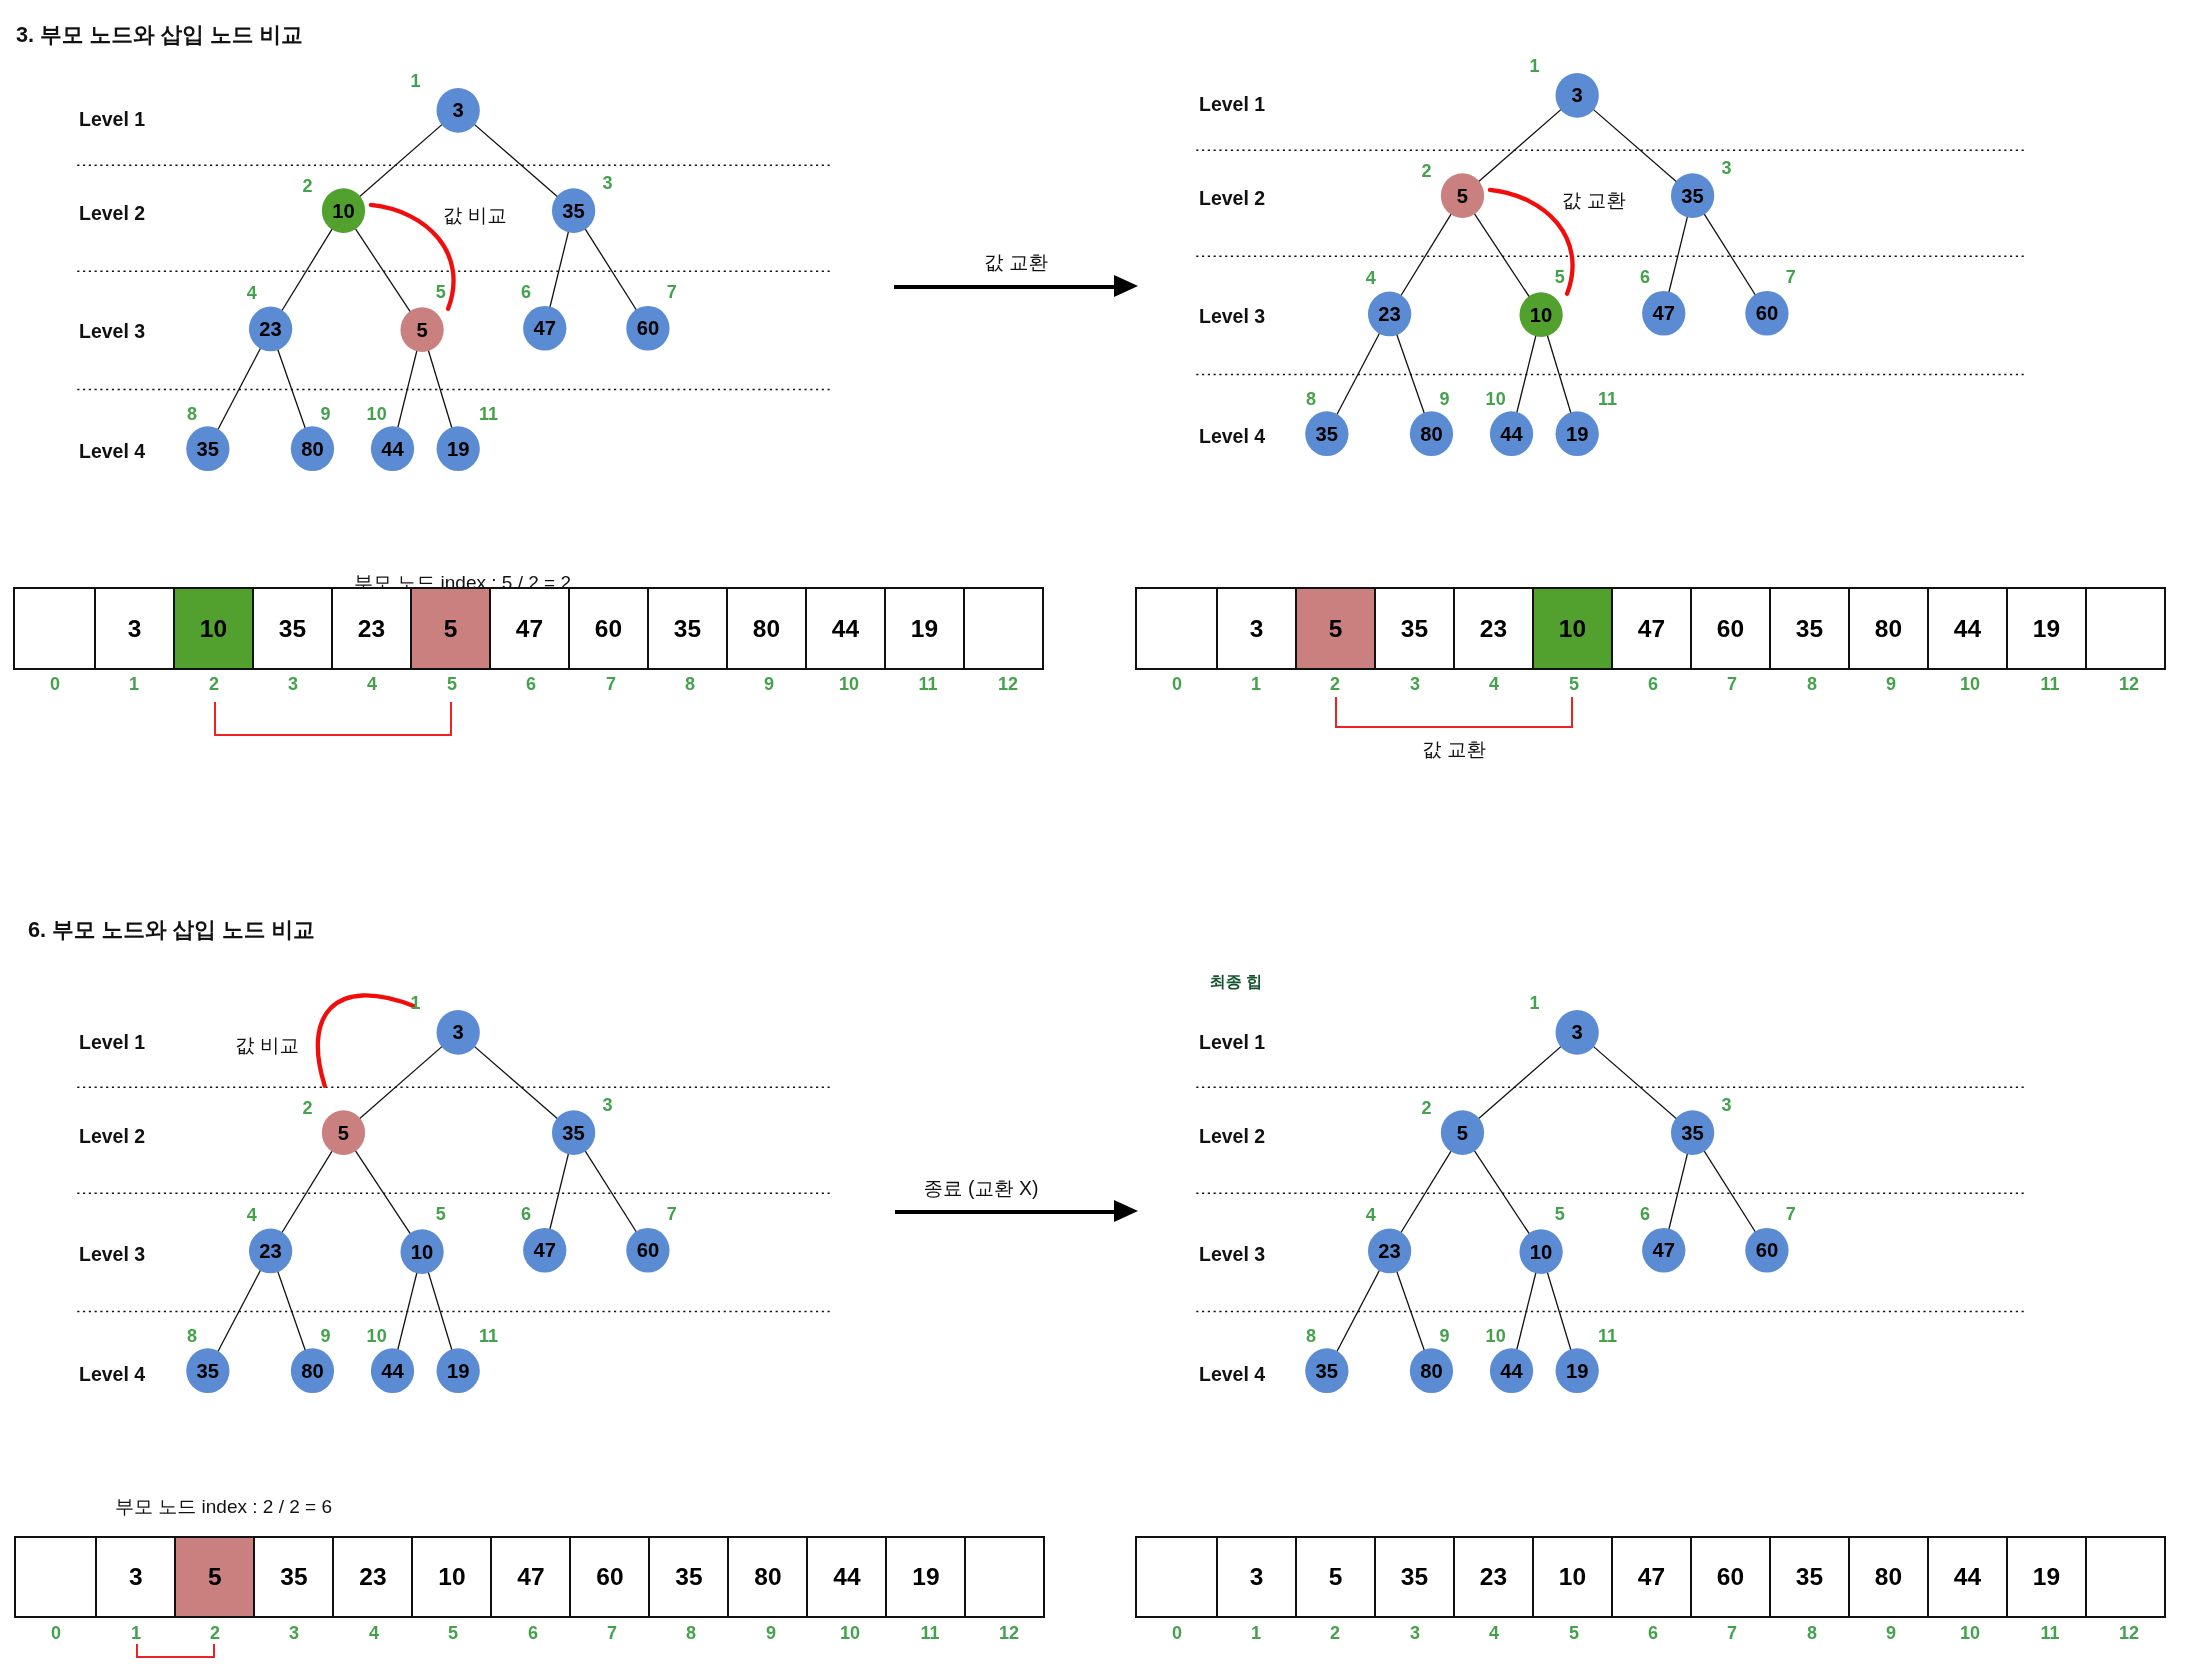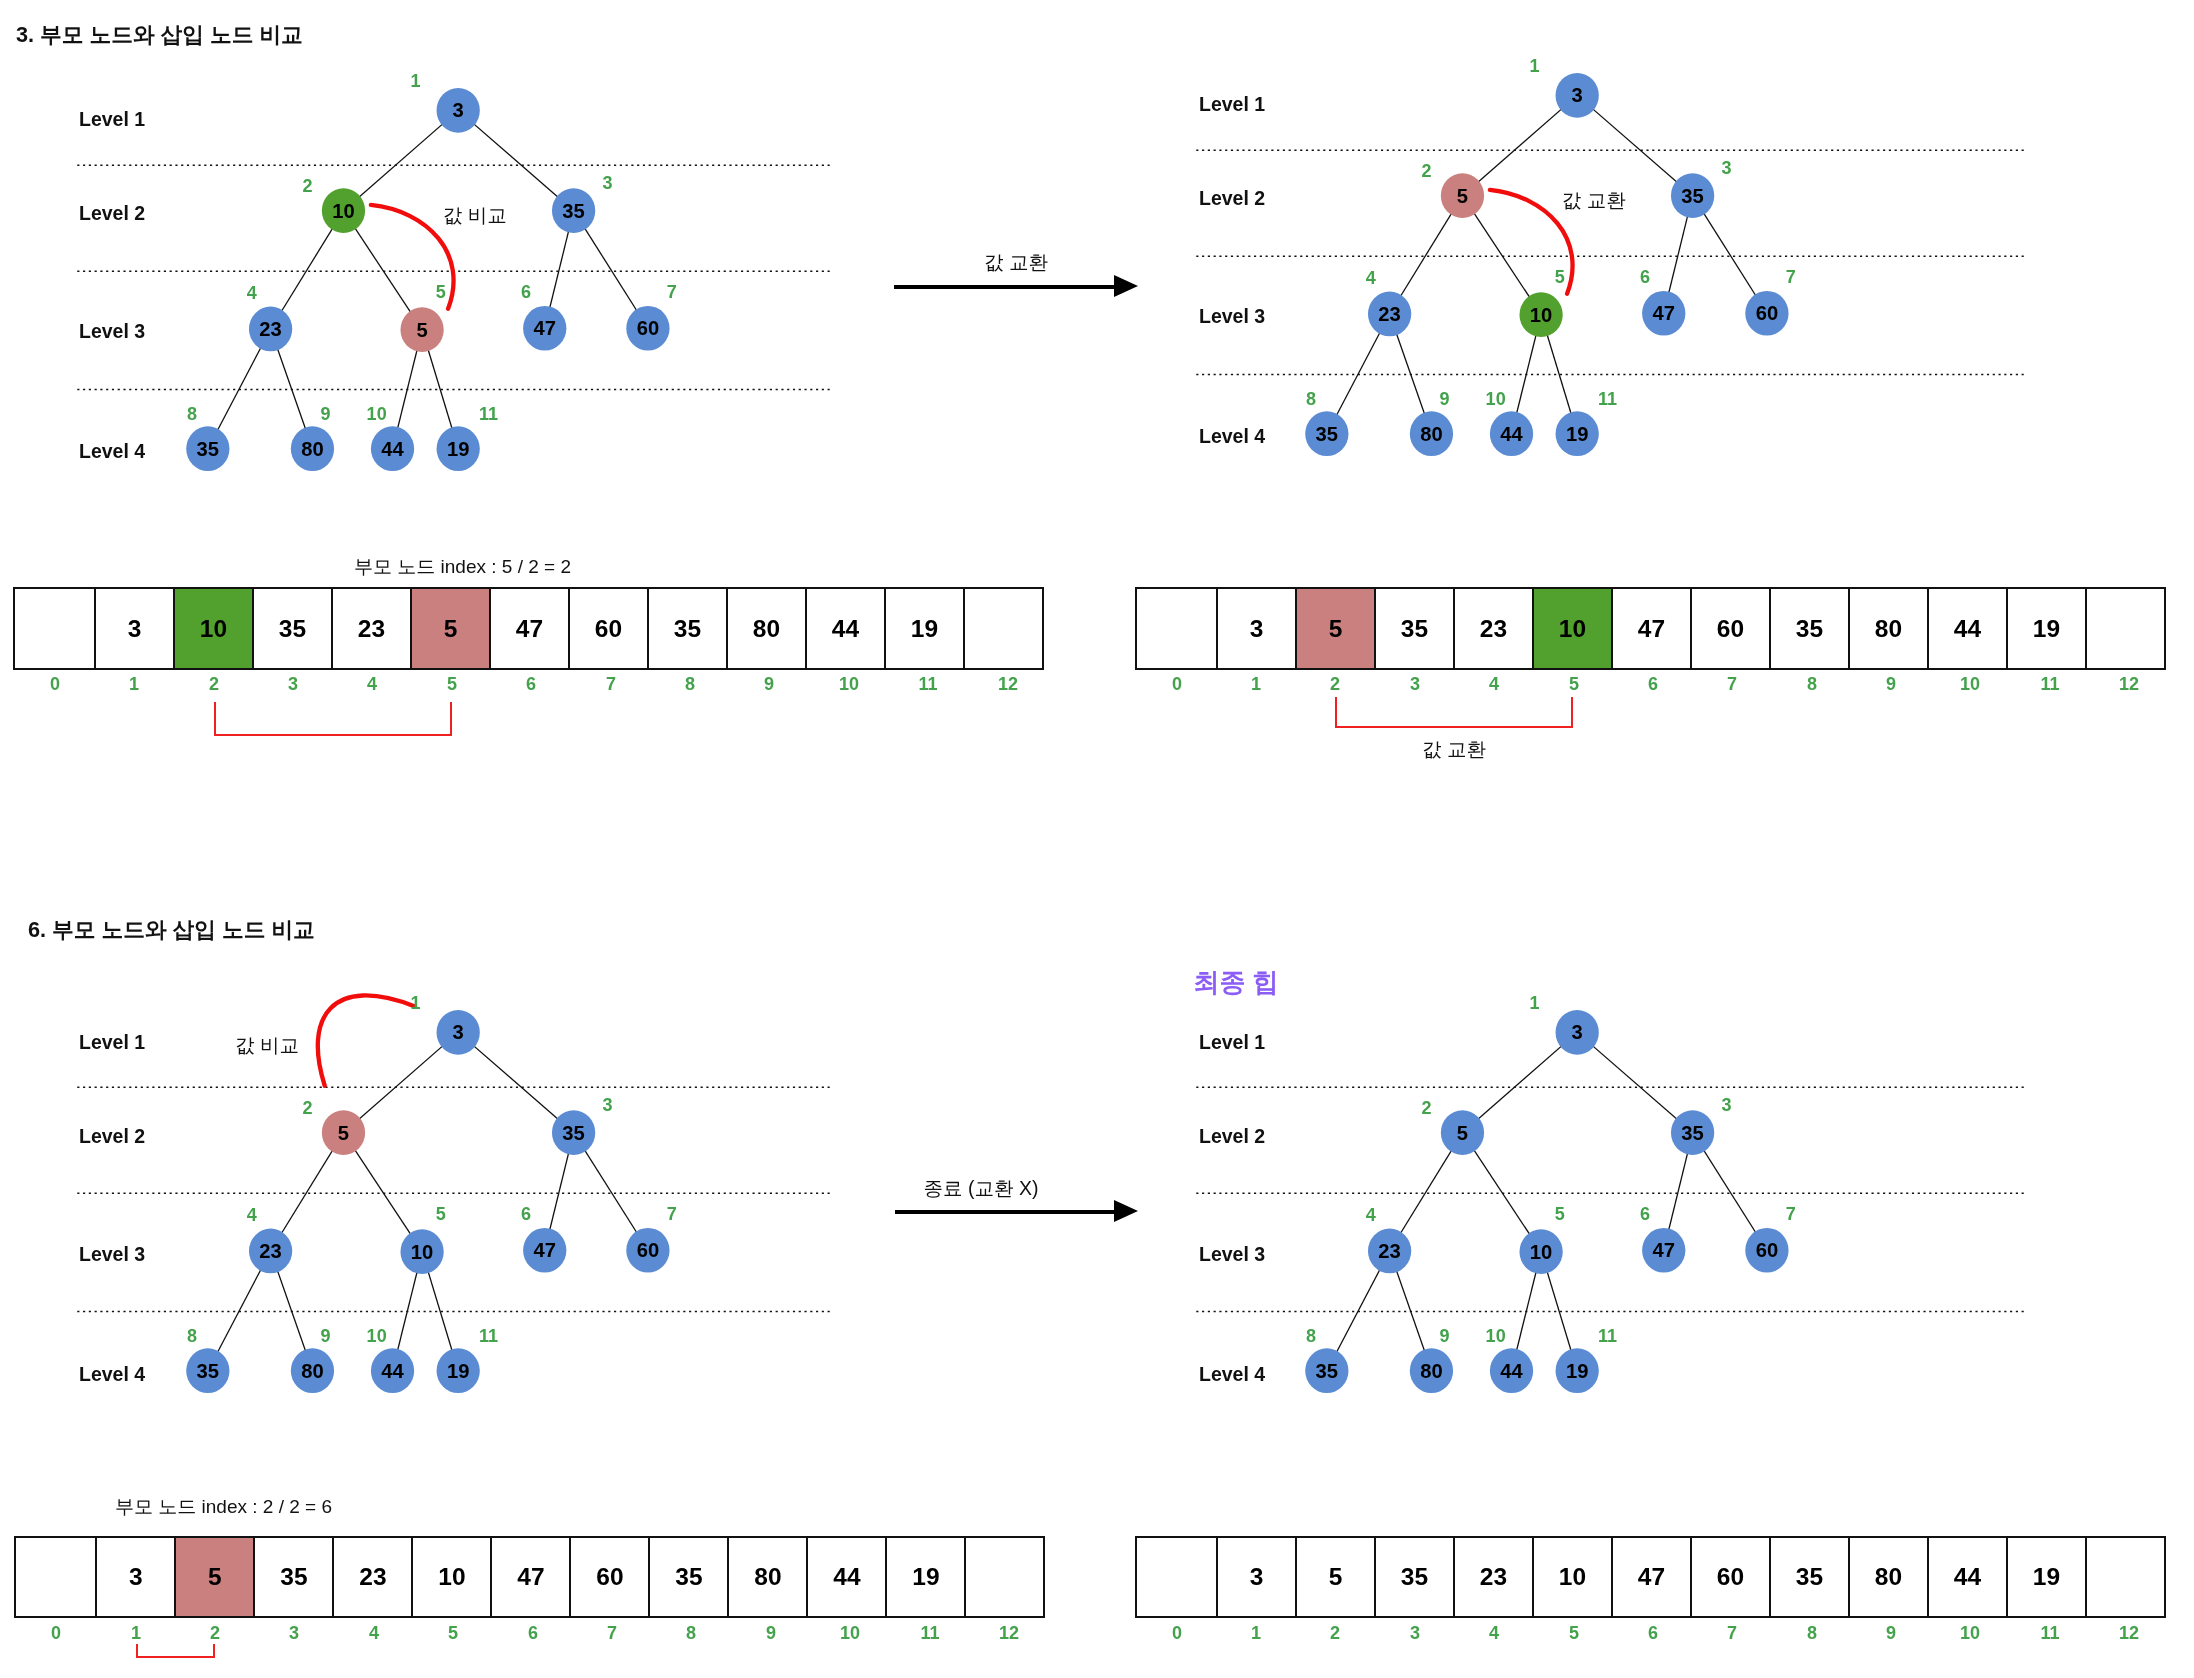--- a/index.html
+++ b/index.html
@@ -1,19 +1,19 @@
 <!DOCTYPE html>
 <html style="font-size:11.5px"><head>
 <meta charset="utf-8">
 <style>
   html,body{margin:0;padding:0;background:#ffffff;}
   #canvas{position:relative;width:2194px;height:1679px;background:#fff;
           font-family:"Liberation Sans",sans-serif;overflow:hidden;}
   .section-title{position:absolute;font-size:21.7px;font-weight:bold;color:#111;white-space:nowrap;}
-  .big-title{position:absolute;font-size:26px;font-weight:bold;color:#8b5cf6;transform:translate(-50%,-50%);white-space:nowrap;}
+  .big-title{position:absolute;font-size:16px;font-weight:bold;color:#14532d;transform:translate(-50%,-50%);white-space:nowrap;}
   .level-label{position:absolute;font-size:19.5px;font-weight:bold;color:#111;white-space:nowrap;}
   .tree-svg{position:absolute;overflow:visible;}
   .arrow-line{position:absolute;background:#000;height:3.6px;}
   .arrow-head{position:absolute;width:0;height:0;border-left:24.5px solid #000;border-top:11.5px solid transparent;border-bottom:11.5px solid transparent;}
   .arrow-label{position:absolute;font-size:19.5px;color:#111;transform:translate(-50%,-100%);white-space:nowrap;}
   .array-caption{position:absolute;font-size:19px;color:#111;white-space:nowrap;}
   .heap-array{position:absolute;display:flex;border:2.2px solid #111;background:#fff;box-sizing:content-box;}
   .heap-cell{flex:none;width:79px;display:flex;align-items:center;justify-content:center;
              font-size:24.5px;font-weight:bold;color:#000;background:#fff;box-sizing:border-box;}
   .heap-cell.bl{border-left:2.2px solid #111;}
@@ -235,21 +235,21 @@
       <text x="544" y="622" text-anchor="middle" dominant-baseline="central" font-size="28" font-weight="bold" fill="#000">44</text>
       <text x="522" y="574" text-anchor="middle" dominant-baseline="central" font-size="25" font-weight="bold" fill="#43a24b">10</text>
       <ellipse cx="635" cy="622" rx="30" ry="31" fill="#5b8cd3"></ellipse>
       <text x="635" y="622" text-anchor="middle" dominant-baseline="central" font-size="28" font-weight="bold" fill="#000">19</text>
       <text x="677" y="574" text-anchor="middle" dominant-baseline="central" font-size="25" font-weight="bold" fill="#43a24b">11</text>
     </svg>
     <div class="level-label" style="left:1199px;top:1031px">Level 1</div>
     <div class="level-label" style="left:1199px;top:1125px">Level 2</div>
     <div class="level-label" style="left:1199px;top:1243px">Level 3</div>
     <div class="level-label" style="left:1199px;top:1363px">Level 4</div>
-    <div class="array-caption" style="left:354px;top:554px">부모 노드 index : 5 / 2 = 2</div>
+    <div class="array-caption" style="left:354px;top:570px">부모 노드 index : 5 / 2 = 2</div>
     <div class="heap-array" style="left:13px;top:587px;height:79px">
       <div class="heap-cell" style=""></div>
       <div class="heap-cell bl" style="">3</div>
       <div class="heap-cell bl" style="background: rgb(82, 161, 46);">10</div>
       <div class="heap-cell bl" style="">35</div>
       <div class="heap-cell bl" style="">23</div>
       <div class="heap-cell bl" style="background: rgb(201, 128, 126);">5</div>
       <div class="heap-cell bl" style="">47</div>
       <div class="heap-cell bl" style="">60</div>
       <div class="heap-cell bl" style="">35</div>

